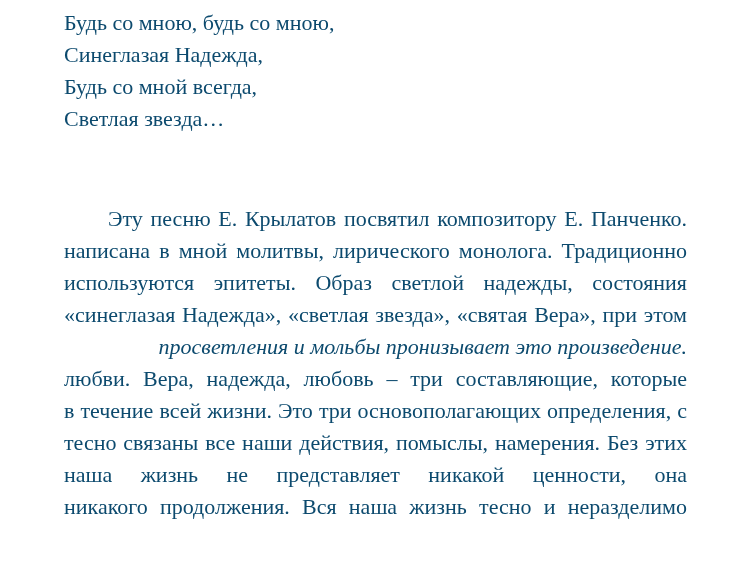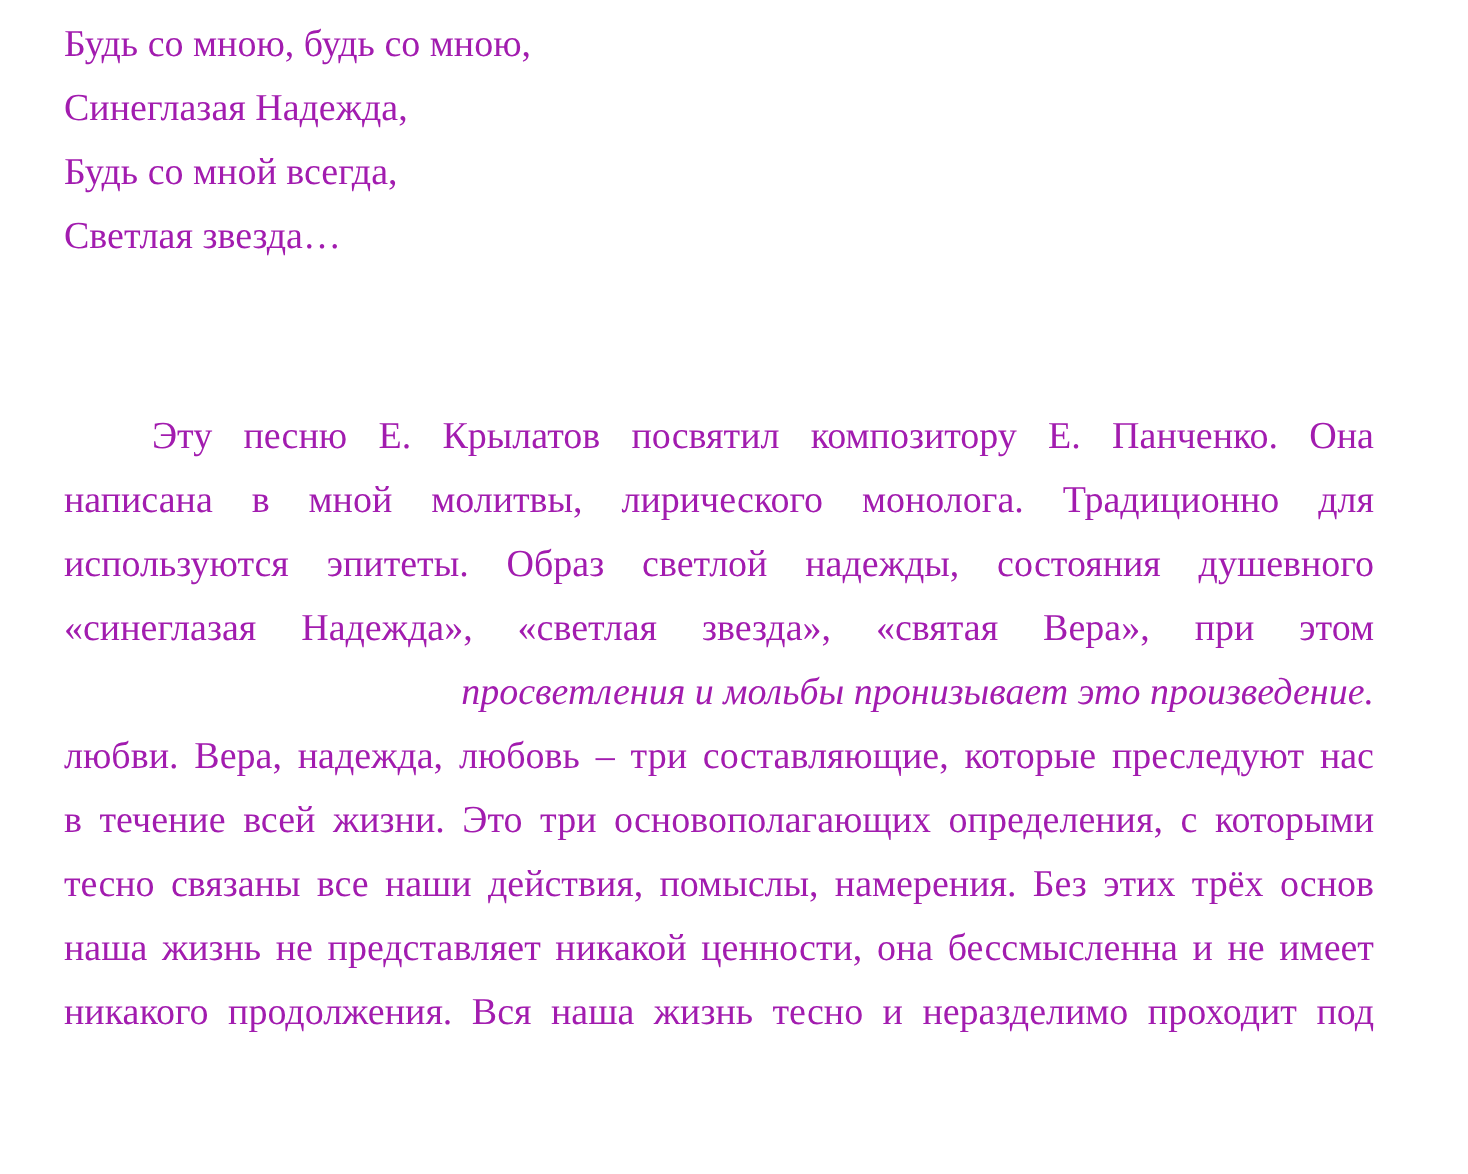--- a/index.html
+++ b/index.html
@@ -6,25 +6,25 @@
       margin: 0;
       padding: 0;
       background: #ffffff;
     }
     .page {
       position: relative;
       width: 734px;
       height: 587px;
       background: #ffffff;
       overflow: hidden;
-      color: #a21caf;
+      color: #0c4a6e;
       font-family: "Liberation Serif", "DejaVu Serif", serif;
-      font-size: 19px;
+      font-size: 22px;
       box-sizing: border-box;
-      padding: 7px 47px 0 32px;
+      padding: 7px 47px 0 64px;
     }
     .line {
       height: 32px;
       line-height: 32px;
       overflow: hidden;
     }
     
     .just {
       text-align: justify;
       text-align-last: justify;

